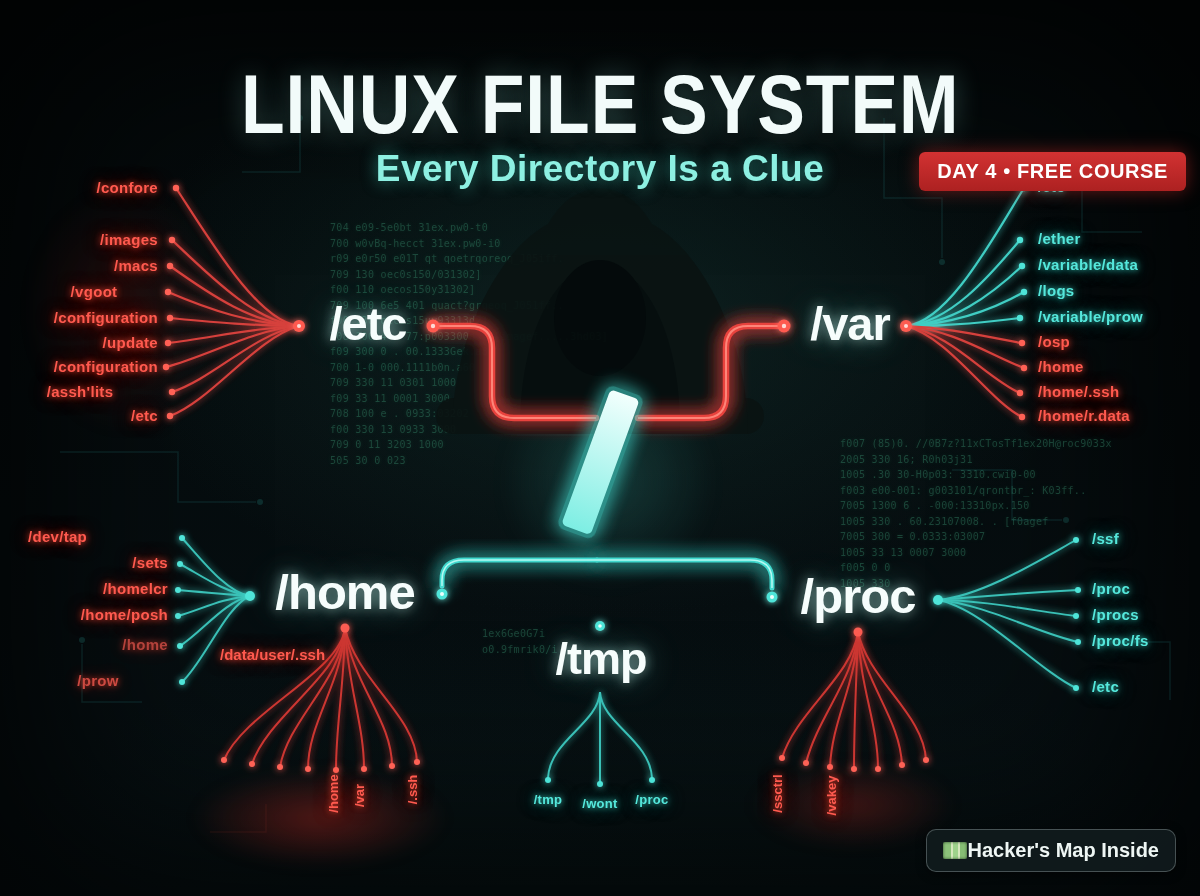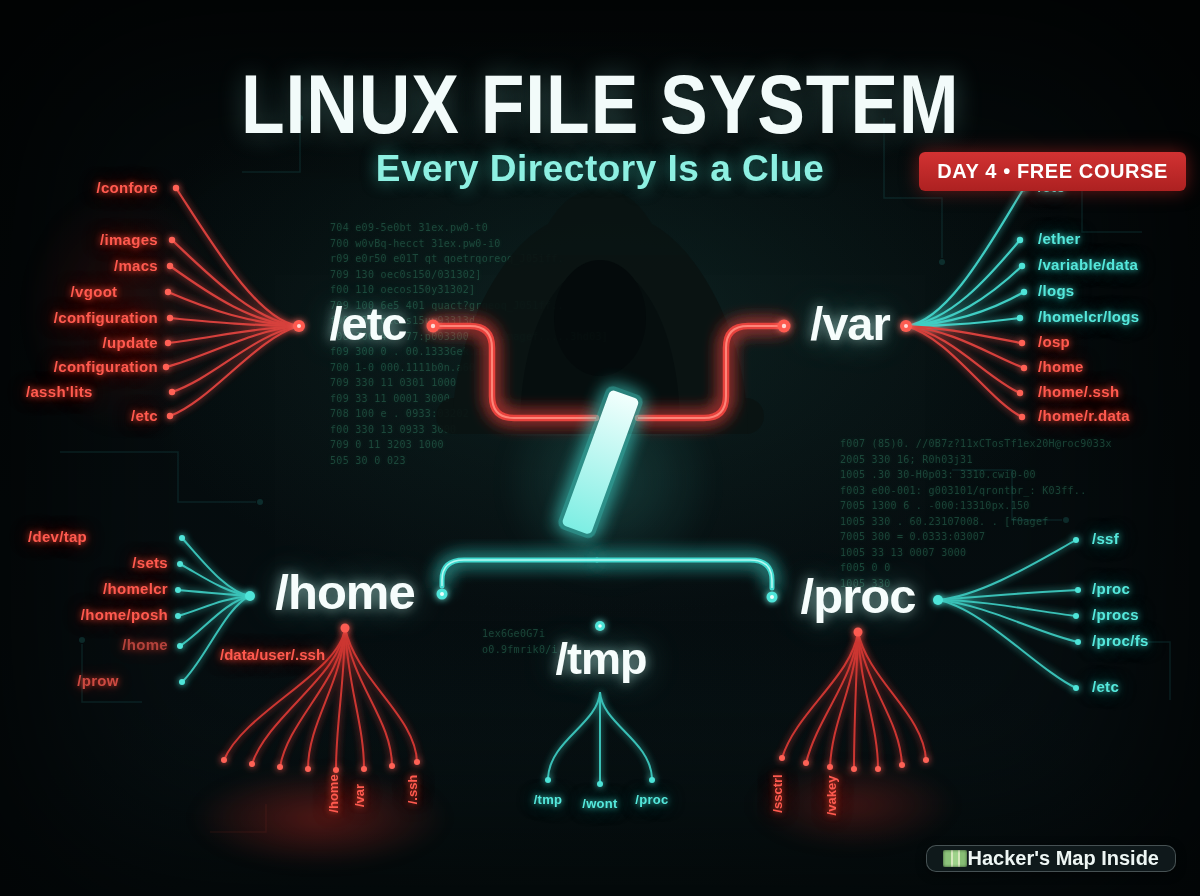--- a/index.html
+++ b/index.html
@@ -27,21 +27,21 @@
   .title span{display:inline-block;font-size:76px;font-weight:800;color:#f2fbfa;letter-spacing:1px;
     transform:scale(.94,1.1);text-shadow:0 0 26px rgba(150,240,230,.3),0 3px 10px rgba(0,0,0,.7);}
   .subtitle{position:absolute;top:148px;left:0;right:0;text-align:center;font-size:37px;font-weight:700;
     color:#8df0e2;letter-spacing:.5px;z-index:20;text-shadow:0 0 16px rgba(70,230,210,.55);}
   .course-badge{position:absolute;top:152px;right:14px;background:linear-gradient(180deg,#d23232,#ad2121);
     color:#fff;font-weight:800;font-size:20px;padding:8px 18px;border-radius:6px;letter-spacing:.6px;
     z-index:20;box-shadow:0 0 18px rgba(210,40,35,.5);}
   .watermark{position:absolute;top:16px;right:16px;font-size:24px;color:#9fa8aa;opacity:.55;z-index:20;}
   .footer-badge{position:absolute;right:24px;bottom:24px;display:flex;align-items:center;gap:0;
     background:rgba(18,28,30,.85);border:1px solid rgba(200,215,215,.3);border-radius:10px;
-    padding:1px 16px;color:#eef6f4;font-weight:700;font-size:20px;z-index:20;
+    padding:9px 16px;color:#eef6f4;font-weight:700;font-size:20px;z-index:20;
     box-shadow:0 2px 10px rgba(0,0,0,.5);}
   .map-icon{width:24px;height:17px;border-radius:2px;
     background:linear-gradient(90deg,#8cc27a 0 32%,#d6e8bd 32% 40%,#9ed28b 40% 64%,#d6e8bd 64% 72%,#86bd74 72%);
     box-shadow:inset 0 0 3px rgba(20,40,20,.8);}
 </style>
 </head>
 <body>
 
 <div class="stage">
 
@@ -305,28 +305,28 @@
   <div class="node" style="left:778px;top:568px;width:160px;font-size:49px">/proc</div>
   <div class="node" style="left:535px;top:633px;width:132px;font-size:45px">/tmp</div>
 
   <div class="flabel r" style="left:30px;top:179px;width:128px;text-align:right">/confore</div>
   <div class="flabel r" style="left:30px;top:231px;width:128px;text-align:right">/images</div>
   <div class="flabel r" style="left:30px;top:257px;width:128px;text-align:right">/macs</div>
   <div class="flabel r" style="left:30px;top:283px;width:128px;text-align:center">/vgoot</div>
   <div class="flabel r" style="left:30px;top:309px;width:128px;text-align:right">/configuration</div>
   <div class="flabel r" style="left:30px;top:334px;width:128px;text-align:right">/update</div>
   <div class="flabel r" style="left:30px;top:358px;width:128px;text-align:right">/configuration</div>
-  <div class="flabel r" style="left:26px;top:383px;width:128px;text-align:left">/assh'lits</div>
+  <div class="flabel r" style="left:16px;top:383px;width:128px;text-align:center">/assh'lits</div>
   <div class="flabel r" style="left:30px;top:407px;width:128px;text-align:right">/etc</div>
 
   <div class="flabel c" style="left:1038px;top:178px;width:150px">/etc</div>
   <div class="flabel c" style="left:1038px;top:230px;width:150px">/ether</div>
   <div class="flabel c" style="left:1038px;top:256px;width:150px">/variable/data</div>
   <div class="flabel c" style="left:1038px;top:282px;width:150px">/logs</div>
-  <div class="flabel c" style="left:1038px;top:308px;width:150px">/homelcr/logs</div>
+  <div class="flabel c" style="left:1038px;top:308px;width:150px">/variable/prow</div>
   <div class="flabel r" style="left:1038px;top:333px;width:150px">/osp</div>
   <div class="flabel r" style="left:1038px;top:358px;width:150px">/home</div>
   <div class="flabel r" style="left:1038px;top:383px;width:150px">/home/.ssh</div>
   <div class="flabel r" style="left:1038px;top:407px;width:150px">/home/r.data</div>
 
   <div class="flabel r" style="left:28px;top:528px;width:140px;text-align:left">/dev/tap</div>
   <div class="flabel r" style="left:28px;top:554px;width:140px;text-align:right">/sets</div>
   <div class="flabel r" style="left:28px;top:580px;width:140px;text-align:right">/homelcr</div>
   <div class="flabel r" style="left:28px;top:606px;width:140px;text-align:right">/home/posh</div>
   <div class="flabel r" style="left:28px;top:636px;width:140px;text-align:right;opacity:.7">/home</div>

